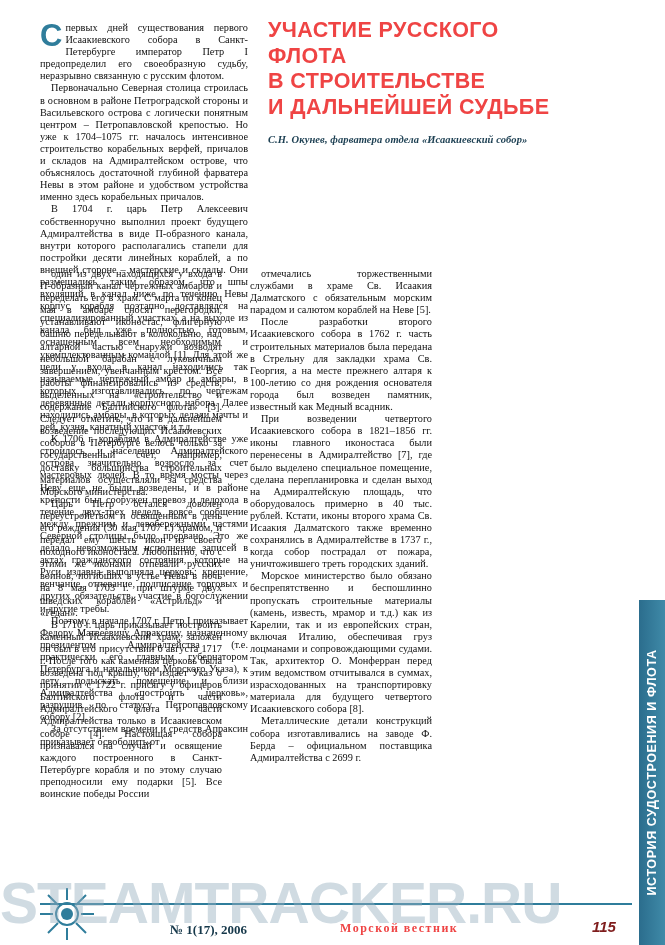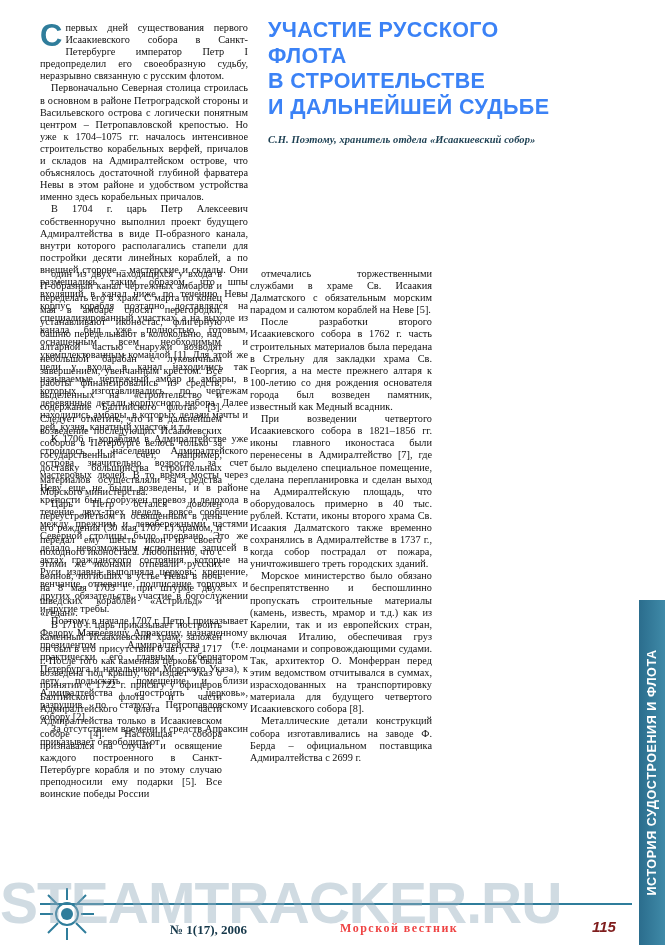--- a/index.html
+++ b/index.html
@@ -53,21 +53,21 @@
     top: 18px;
     width: 352px;
   }
   .title-block h1 {
     margin: 0;
     font-family: "Liberation Sans", sans-serif;
     font-weight: bold;
     font-size: 21.5px;
     line-height: 25.5px;
     letter-spacing: 0.4px;
-    color: #3b82f6;
+    color: #ef4444;
     text-transform: uppercase;
   }
   .title-line { display: block; }
   .byline {
     margin-top: 14px;
     font-family: "Liberation Serif", serif;
     font-weight: bold;
     font-style: italic;
     font-size: 10.5px;
     color: #1c3f52;
@@ -195,21 +195,21 @@
   <div class="side-tab-label">ИСТОРИЯ СУДОСТРОЕНИЯ И ФЛОТА</div>
 </div>
 
 <div class="title-block">
   <h1>
     <span class="title-line">УЧАСТИЕ РУССКОГО</span>
     <span class="title-line">ФЛОТА</span>
     <span class="title-line">В СТРОИТЕЛЬСТВЕ</span>
     <span class="title-line">И ДАЛЬНЕЙШЕЙ СУДЬБЕ</span>
   </h1>
-  <div class="byline">С.Н. Поэтому, хранитель отдела «Исаакиевский собор»</div>
+  <div class="byline">С.Н. Окунев, фарватера отдела «Исаакиевский собор»</div>
 </div>
 
 <div class="lead-col">
   <p class="first"><span class="dropcap">С</span><span> первых дней существования первого Исаакиевского собора в Санкт-Петербурге император Петр I предопределил его своеобразную судьбу, неразрывно связанную с русским флотом.</span></p>
   <p>Первоначально Северная столица строилась в основном в районе Петроградской стороны и Васильевского острова с логически понятным центром – Петропавловской крепостью. Но уже к 1704–1075 гг. началось интенсивное строительство корабельных верфей, причалов и складов на Адмиралтейском острове, что объяснялось достаточной глубиной фарватера Невы в этом районе и удобством устройства именно здесь корабельных причалов.</p>
   <p>В 1704 г. царь Петр Алексеевич собственноручно выполнил проект будущего Адмиралтейства в виде П-образного канала, внутри которого располагались стапели для постройки десяти линейных кораблей, а по внешней стороне – мастерские и склады. Они размещались таким образом, что шпы входящий в канал ниже по течению Невы корпус корабля поэтапно доставлялся на специализированный участках, а на выходе из канала был уже полностью готовым, оснащенным всем необходимым и укомплектованным командой [1]. Для этой же цели у входа в канал находились так называемые чертежный амбар и амбары, в которых изготавливались по чертежам деревянные детали корпусного набора. Далее находились амбары, в которых делали мачты и рей, кузня, канатный участок и т.д.</p>
   <p>К 1706 г. кораблям в Адмиралтействе уже строилось, и населению Адмиралтейского острова значительно возросло за счет мастеровых людей. В то время мосты через Неву еще не были возведены, и в районе крепости был сооружен перевоз и ледохода в течение двух-трех недель вовсе сообщение между прежним и левобережными частями Северной столицы было прервано. Это же делало невозможным исполнение записей в актах гражданского состояния, которые на Руси издавна выполняла церковь: крещение, венчание, отпевание, подписание торговых и других обязательств, участие в богослужении и другие требы.</p>
   <p>Поэтому в начале 1707 г. Петр I приказывает Федору Матвеевичу Апраксину, назначенному президентом Адмиралтейства (т.е. практически его главным губернатором Петербурга и начальником Морского Указа), к лету подыскать помещение и близи Адмиралтейства «построить церковь», разрушив по статусу Петропавловскому собору [2].</p>
   <p>За отсутствием времени и средств Апраксин приказывает освободить от</p>
 </div>

